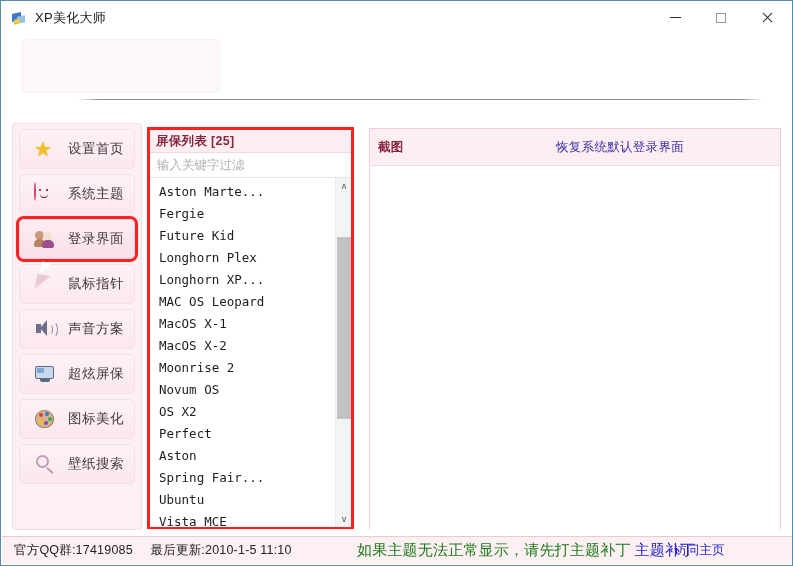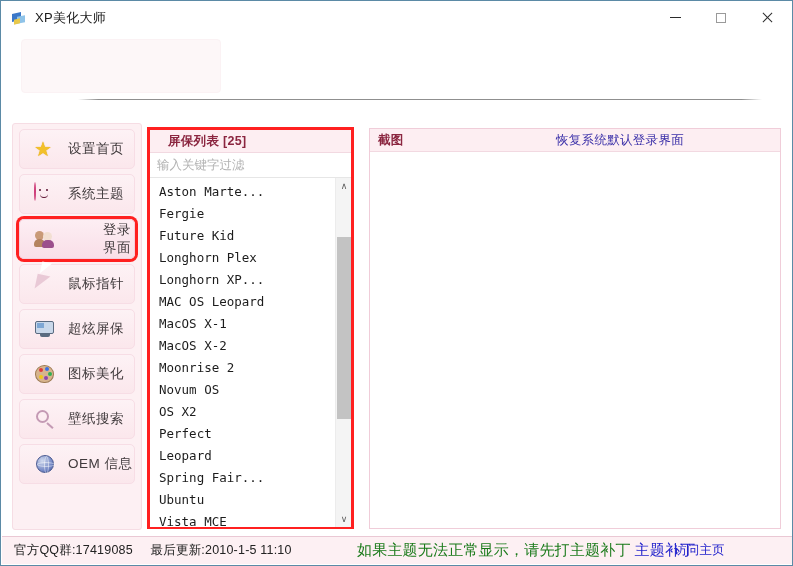--- a/index.html
+++ b/index.html
@@ -54,21 +54,20 @@
   .side-item{
     position:relative;margin:5px 6px;height:40px;border-radius:5px;box-sizing:border-box;
     background:linear-gradient(to bottom,#fdf2f5 0%,#fbe7ec 100%);
     border:1px solid #f7dde5;
     display:flex;align-items:center;padding-left:14px;cursor:default;
   }
   .side-item.active{
     background:linear-gradient(to bottom,#fdeef3 0%,#f9dfe8 100%);
     box-shadow:0 0 0 3px #ff2020;
     border:1px solid #f6cfdc;
-    gap:35px;
   }
   .side-label{font-size:13.5px;color:#403a3c;margin-left:12px;letter-spacing:.5px;}
   .side-ico{width:22px;height:22px;position:relative;flex:none;}
 
   
   .ic-star{color:#f2c02a;font-size:20px;line-height:22px;text-shadow:0 0 1px #d99a07;}
   .ic-face{width:19px;height:19px;border-radius:50%;background:radial-gradient(circle at 35% 32%,#f4a0c0,#e04f8b);position:relative;margin-top:2px;border:1px solid #cf3f7b;box-sizing:border-box;}
   .ic-face:before{content:"";position:absolute;left:4px;top:6px;width:2px;height:2px;border-radius:50%;background:#5a1030;box-shadow:7px 0 0 #5a1030;}
   .ic-face:after{content:"";position:absolute;left:5px;top:11px;width:8px;height:3px;border-bottom:1.5px solid #5a1030;border-radius:0 0 6px 6px;}
   .ic-users{position:relative;width:22px;height:22px;}
@@ -105,21 +104,21 @@
   .ic-globe .gl:before{content:"";position:absolute;left:7px;top:0;width:3px;height:16px;border:1px solid #ffffff80;border-radius:50%;}
   .ic-globe .gl:after{content:"";position:absolute;left:0;top:6px;width:16px;height:3px;border:1px solid #ffffff80;border-radius:50%;}
 
   
   .listpanel{
     position:absolute;left:146px;top:126px;width:207px;height:402px;box-sizing:border-box;
     border:3px solid #ff2020;background:#ffffff;
   }
   .list-header{
     height:23px;background:#fdeef2;border-bottom:1px solid #f2d9e1;
-    display:flex;align-items:center;padding-left:18px;box-sizing:border-box;
+    display:flex;align-items:center;padding-left:6px;box-sizing:border-box;
   }
   .list-header span{font-size:12.5px;font-weight:bold;color:#8b2640;letter-spacing:.3px;}
   .filter-wrap{height:24px;border-bottom:1px solid #e6e6e6;background:#ffffff;display:flex;align-items:center;}
   .filter-input{
     border:0;outline:0;width:100%;height:22px;padding:0 0 0 7px;box-sizing:border-box;
     font-size:12.5px;color:#333;font-family:"Liberation Sans","DejaVu Sans",sans-serif;background:transparent;
   }
   .filter-input::placeholder{color:#b2b2b2;}
   .list-body{
     position:relative;height:349px;overflow:hidden;background:#ffffff;
@@ -136,21 +135,21 @@
   .vs-up{position:absolute;top:0;left:0;}
   .vs-down{position:absolute;bottom:0;left:0;}
   .vs-thumb{position:absolute;left:1px;width:14px;background:#c3c3c3;}
 
   
   .rightpanel{
     position:absolute;left:368px;top:127px;width:412px;height:401px;box-sizing:border-box;
     border:1px solid #f0cdd9;background:#ffffff;
   }
   .right-header{
-    height:23px;background:#fdeef2;border-bottom:1px solid #f2d9e1;
+    height:37px;background:#fdeef2;border-bottom:1px solid #f2d9e1;
     display:flex;align-items:center;justify-content:space-between;padding:0 8px 0 8px;box-sizing:border-box;
   }
   .right-title{font-size:12.5px;font-weight:bold;color:#8b2640;letter-spacing:.3px;}
   .right-action{font-size:12.5px;color:#3a2fa8;cursor:pointer;margin-right:88px;letter-spacing:.3px;}
   .right-body{height:376px;background:#ffffff;}
 
   
   .statusbar{
     position:absolute;left:1px;bottom:1px;width:790px;height:28px;box-sizing:border-box;
     background:#fdf0f3;border-top:1px solid #eac8d4;display:flex;align-items:center;
@@ -213,20 +212,29 @@
       <span class="side-label">登录界面</span>
     </div>
 
     <div class="side-item">
       <span class="side-ico ic-cursor">
           <i></i>
         </span>
       <span class="side-label">鼠标指针</span>
     </div>
 
+    <div class="side-item">
+      <span class="side-ico ic-speaker">
+        <i class="sp"></i>
+          <i class="cone"></i>
+          <i class="w1"></i>
+          <i class="w2"></i>
+      </span>
+      <span class="side-label">声音方案</span>
+    </div>
 
     <div class="side-item">
       <span class="side-ico ic-monitor">
         <i class="scr"></i>
           <i class="std"></i>
       </span>
       <span class="side-label">超炫屏保</span>
     </div>
 
     <div class="side-item">
@@ -242,26 +250,20 @@
     </div>
 
     <div class="side-item">
       <span class="side-ico ic-magnifier">
         <i class="ring"></i>
           <i class="hdl"></i>
       </span>
       <span class="side-label">壁纸搜索</span>
     </div>
 
-    <div class="side-item">
-      <span class="side-ico ic-globe">
-          <i class="gl"></i>
-        </span>
-      <span class="side-label">OEM 信息</span>
-    </div>
 
   </div>
 
   <div class="listpanel">
     <div class="list-header">
       <span>屏保列表 [25]</span>
     </div>
     <div class="filter-wrap">
       <input class="filter-input" type="text" placeholder="输入关键字过滤" style="">
     </div>
@@ -272,21 +274,21 @@
         <div class="li">Future Kid</div>
         <div class="li">Longhorn Plex</div>
         <div class="li">Longhorn XP...</div>
         <div class="li">MAC OS Leopard</div>
         <div class="li">MacOS X-1</div>
         <div class="li">MacOS X-2</div>
         <div class="li">Moonrise 2</div>
         <div class="li">Novum OS</div>
         <div class="li">OS X2</div>
         <div class="li">Perfect</div>
-        <div class="li">Leopard</div>
+        <div class="li">Aston</div>
         <div class="li">Spring Fair...</div>
         <div class="li">Ubuntu</div>
         <div class="li">Vista MCE</div>
       </div>
       <div class="vscroll">
         <div class="vs-arrow vs-up">∧</div>
         <div class="vs-thumb" id="vsthumb" style="top: 17%; height: 52%;"></div>
         <div class="vs-arrow vs-down">∨</div>
       </div>
     </div>

